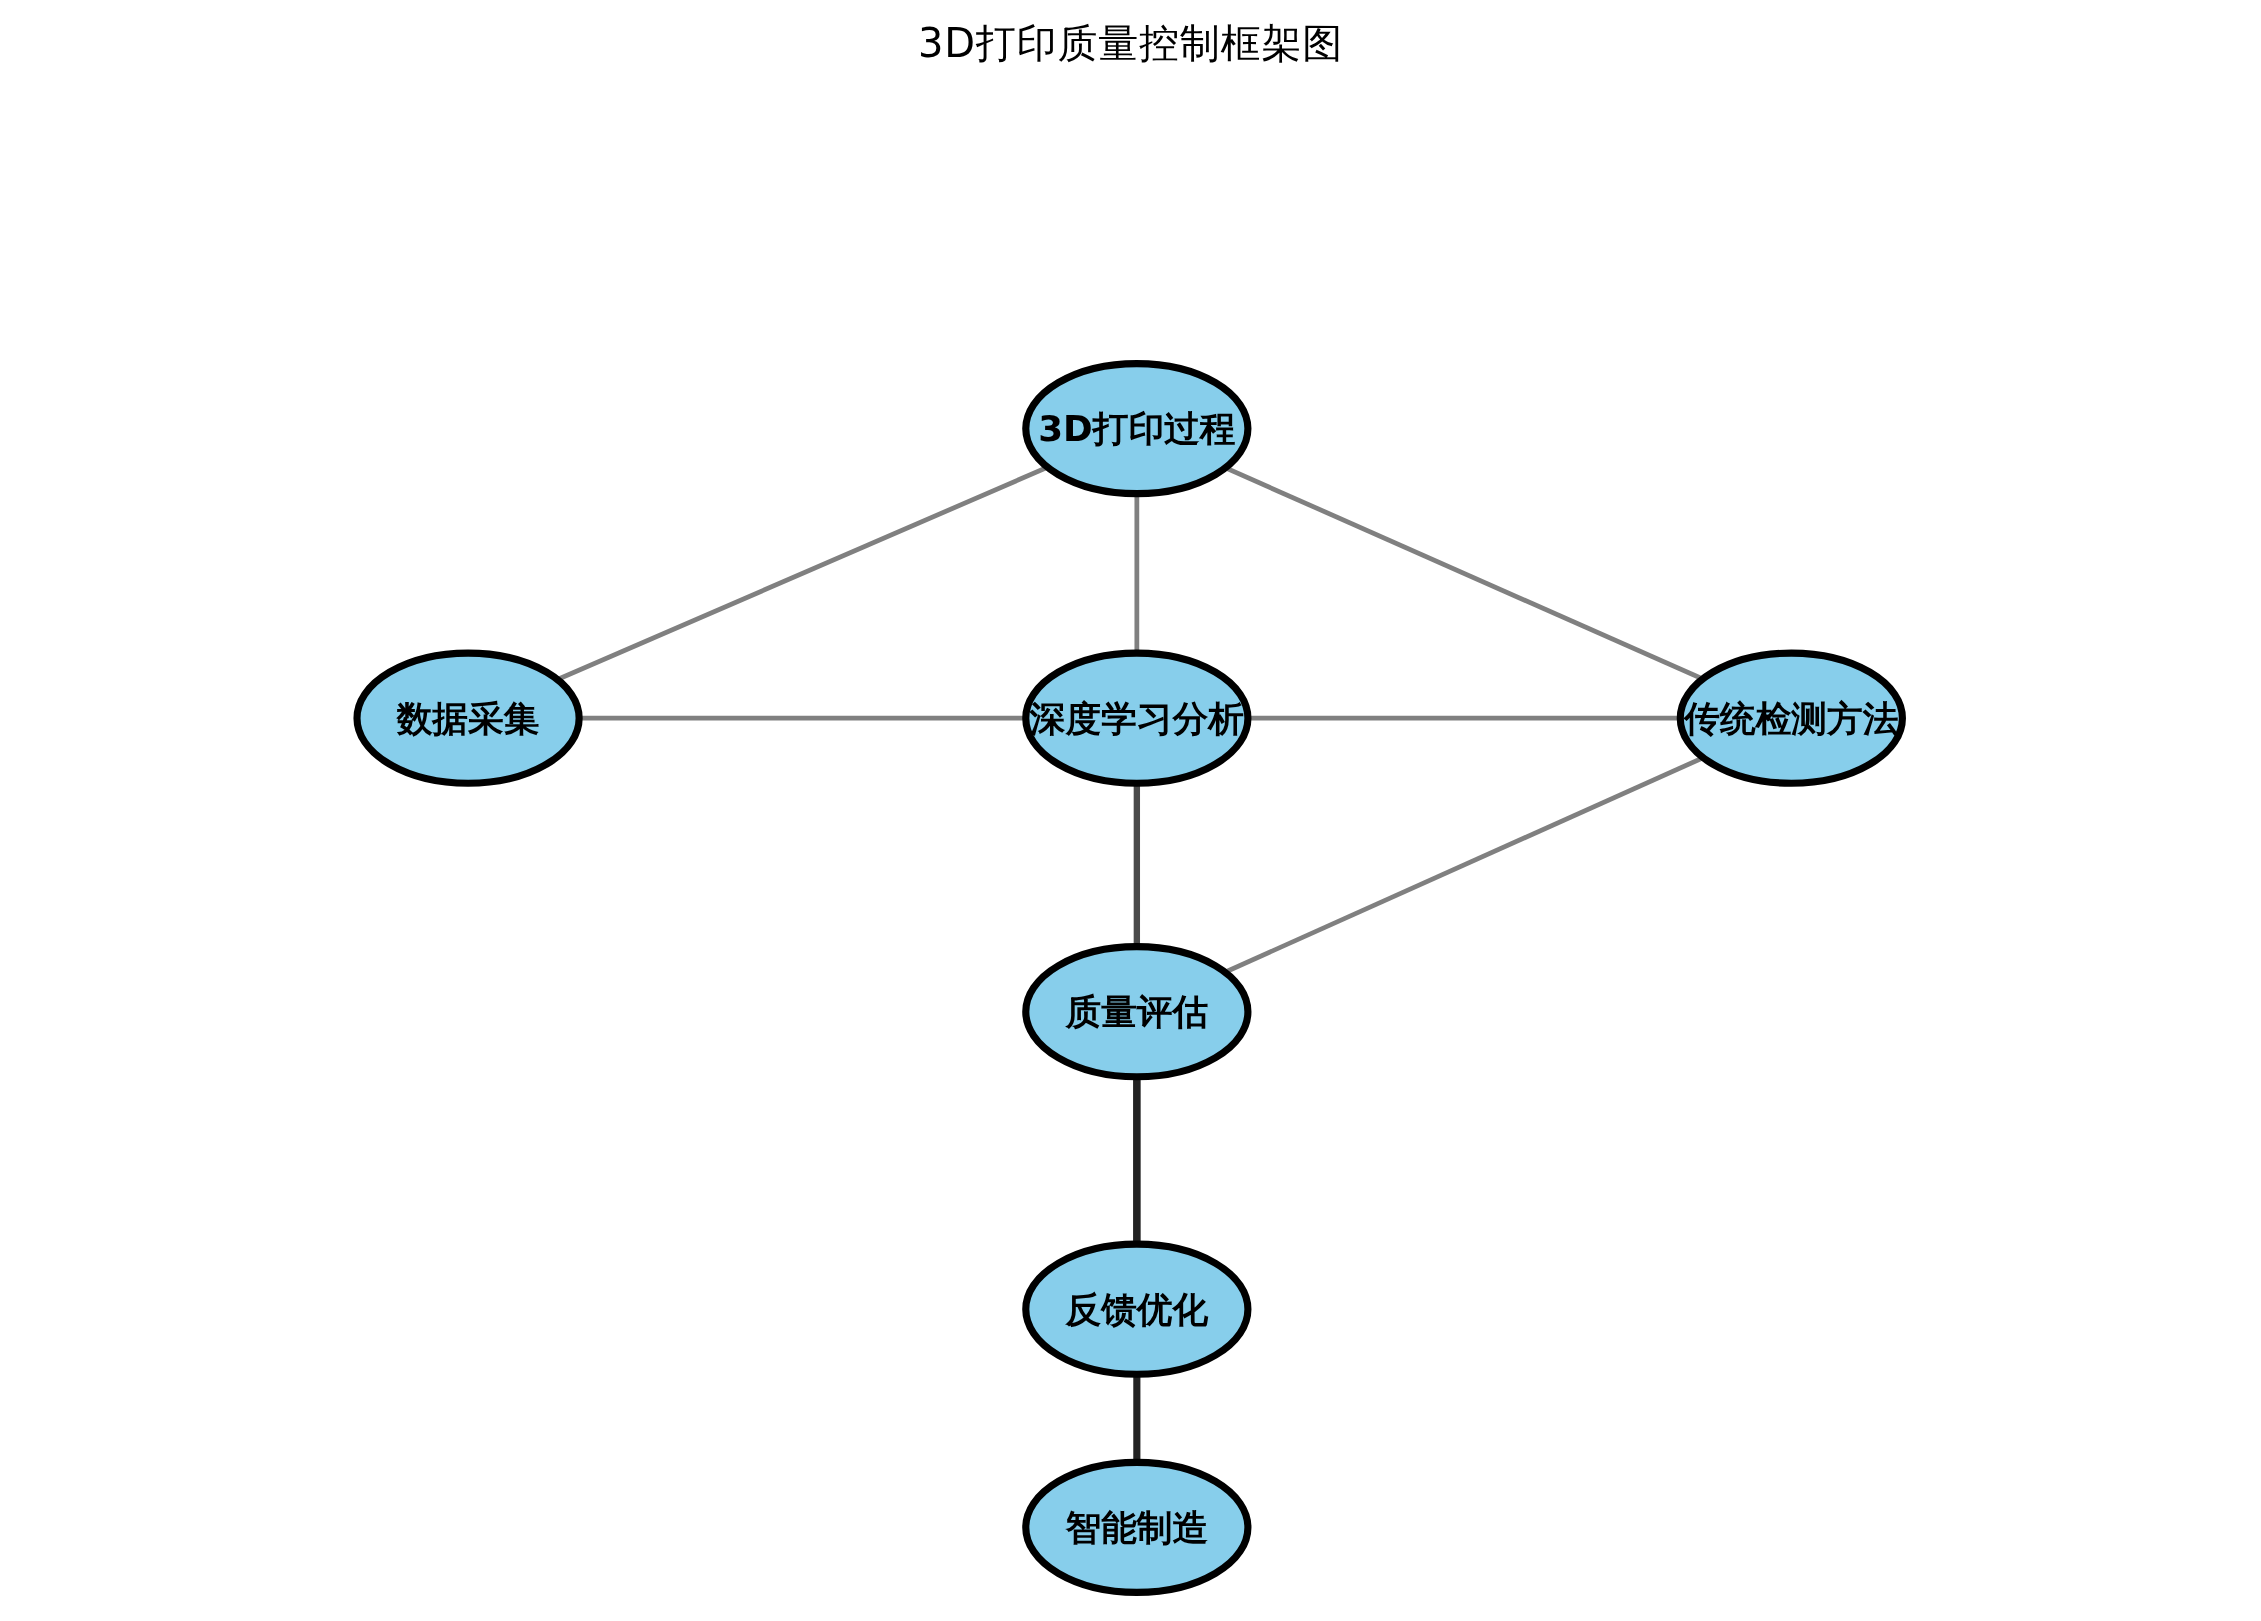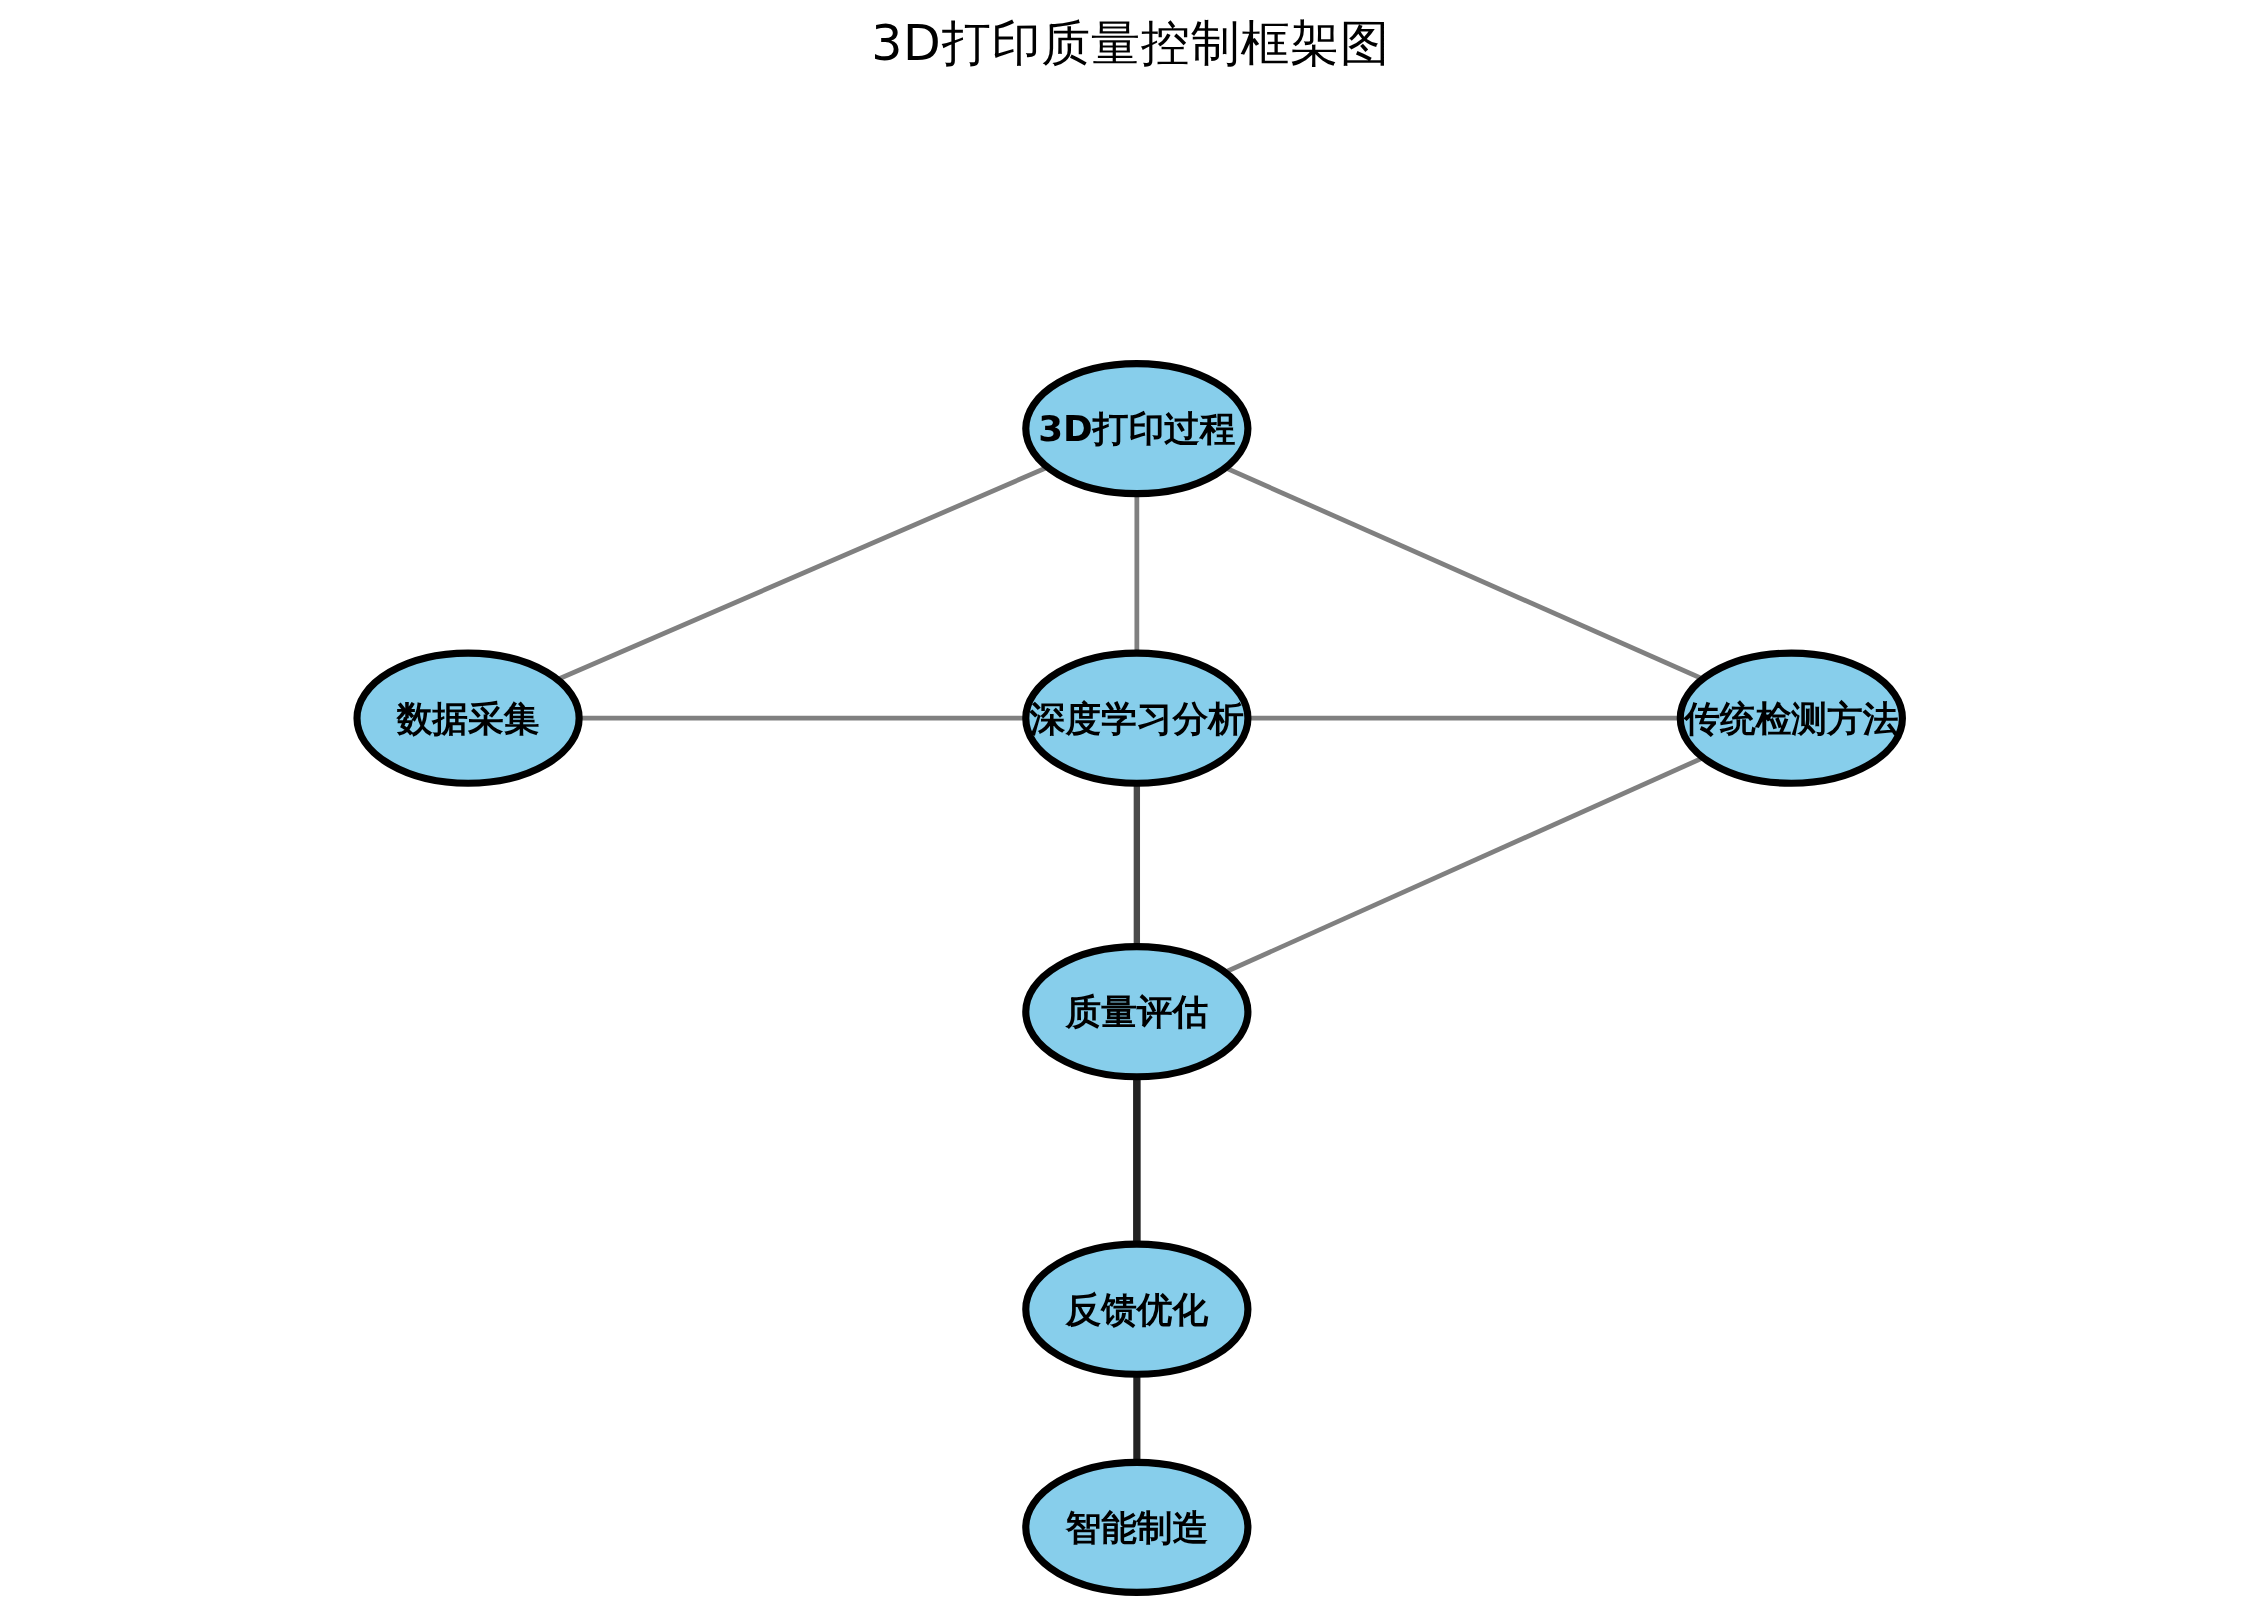--- a/index.html
+++ b/index.html
@@ -23,21 +23,21 @@
   }
   #diagram-title {
     position: absolute;
     top: 0;
     left: 0;
     width: 2261px;
     height: 87px;
     display: flex;
     align-items: center;
     justify-content: center;
-    font-size: 49px;
+    font-size: 40px;
     font-weight: 400;
     color: #000000;
     letter-spacing: 0.8px;
     white-space: nowrap;
   }
   #graph-svg {
     position: absolute;
     top: 0;
     left: 0;
     width: 2261px;

